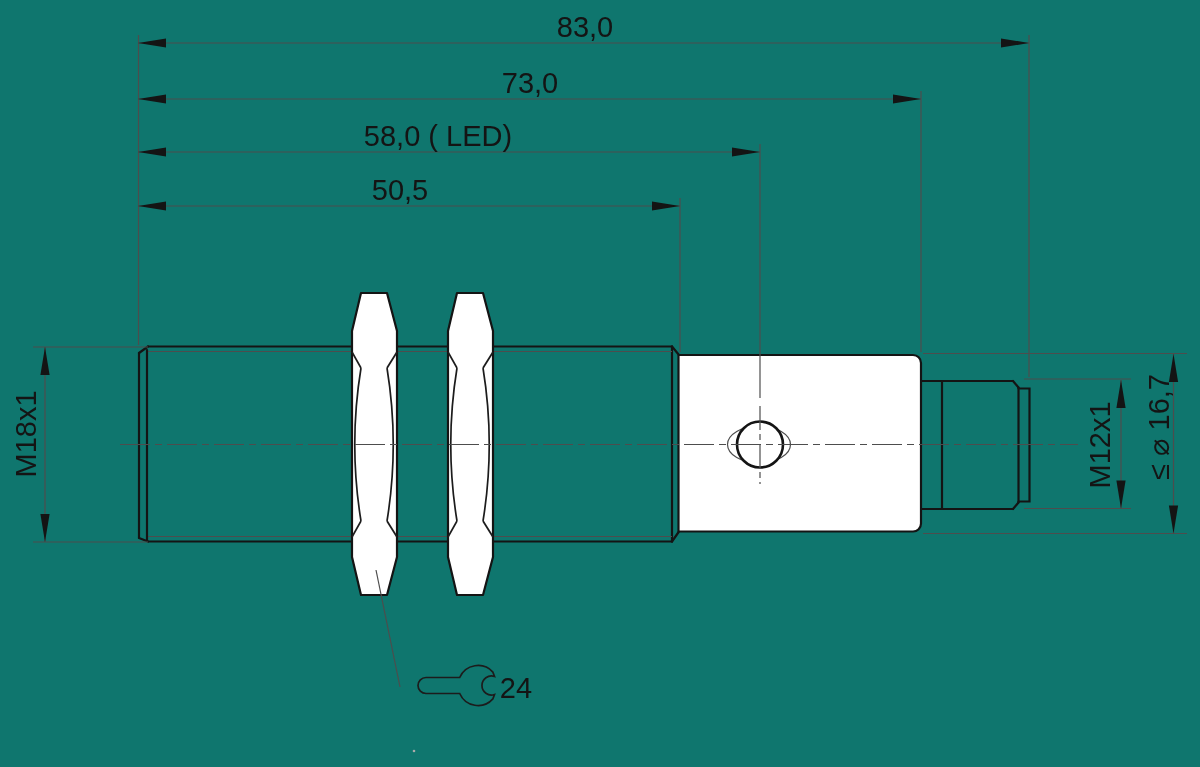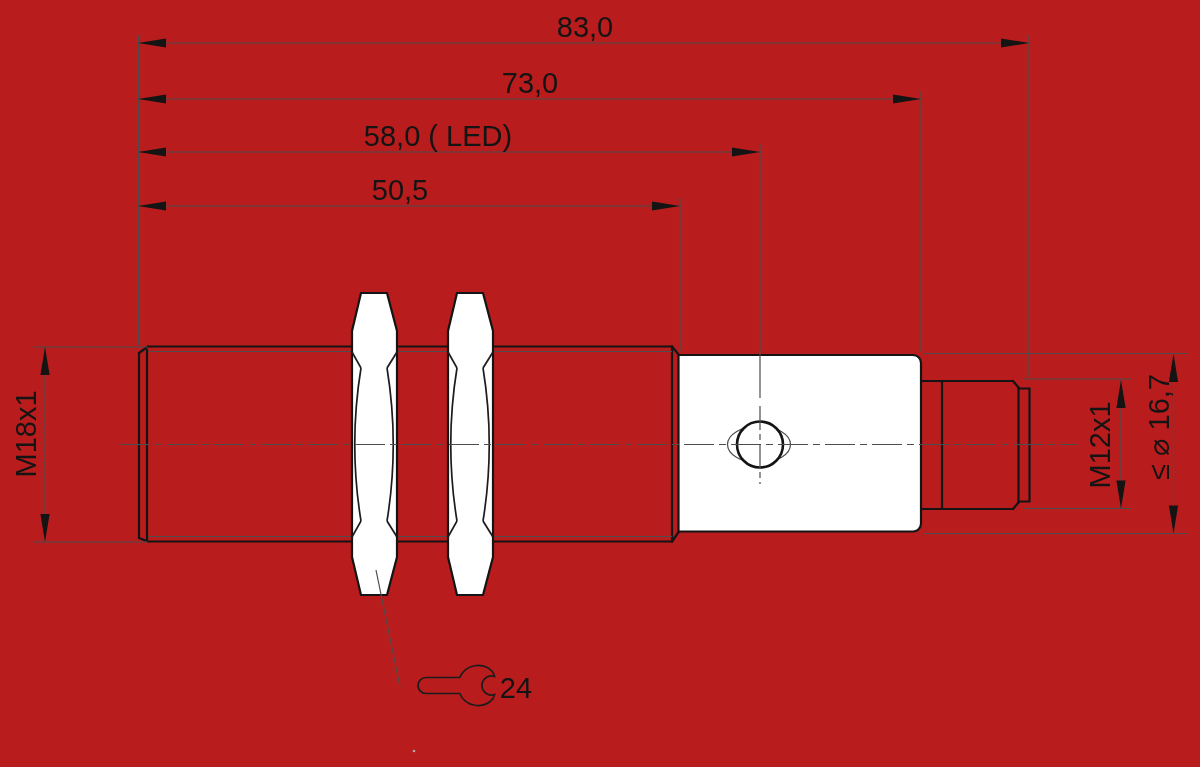--- a/index.html
+++ b/index.html
@@ -1,16 +1,16 @@
 <!DOCTYPE html>
 <html><head>
 <meta charset="utf-8">
 <style>
   html,body{margin:0;padding:0;background:#fff;}
-  .stage{width:1200px;height:767px;background:#b91c1c;position:relative;overflow:hidden;}
+  .stage{width:1200px;height:767px;background:#0f766e;position:relative;overflow:hidden;}
   svg{display:block;}
   text{font-family:"Liberation Sans","DejaVu Sans",sans-serif;font-size:29px;fill:#141414;}
   .heavy{stroke:#141414;stroke-width:2.2;fill:none;stroke-linecap:round;}
   .heavyfill{stroke:#141414;stroke-width:2.2;fill:#ffffff;stroke-linejoin:round;}
   .med{stroke:#1c1c1c;stroke-width:1.7;fill:none;}
   .thin{stroke:#4d4d4d;stroke-width:1.2;fill:none;}
   .arrow{fill:#141414;stroke:none;}
 </style>
 </head>
 <body>

